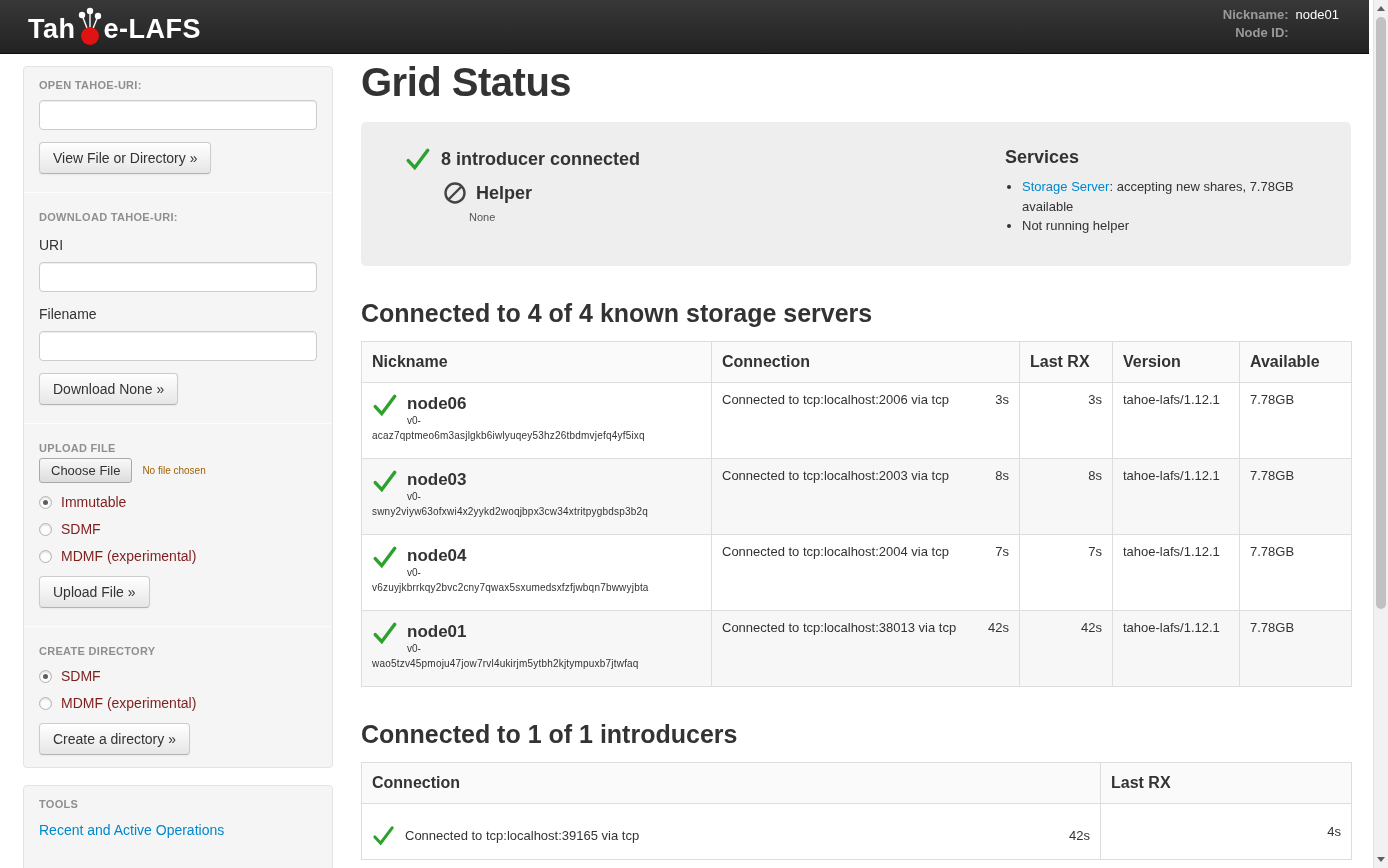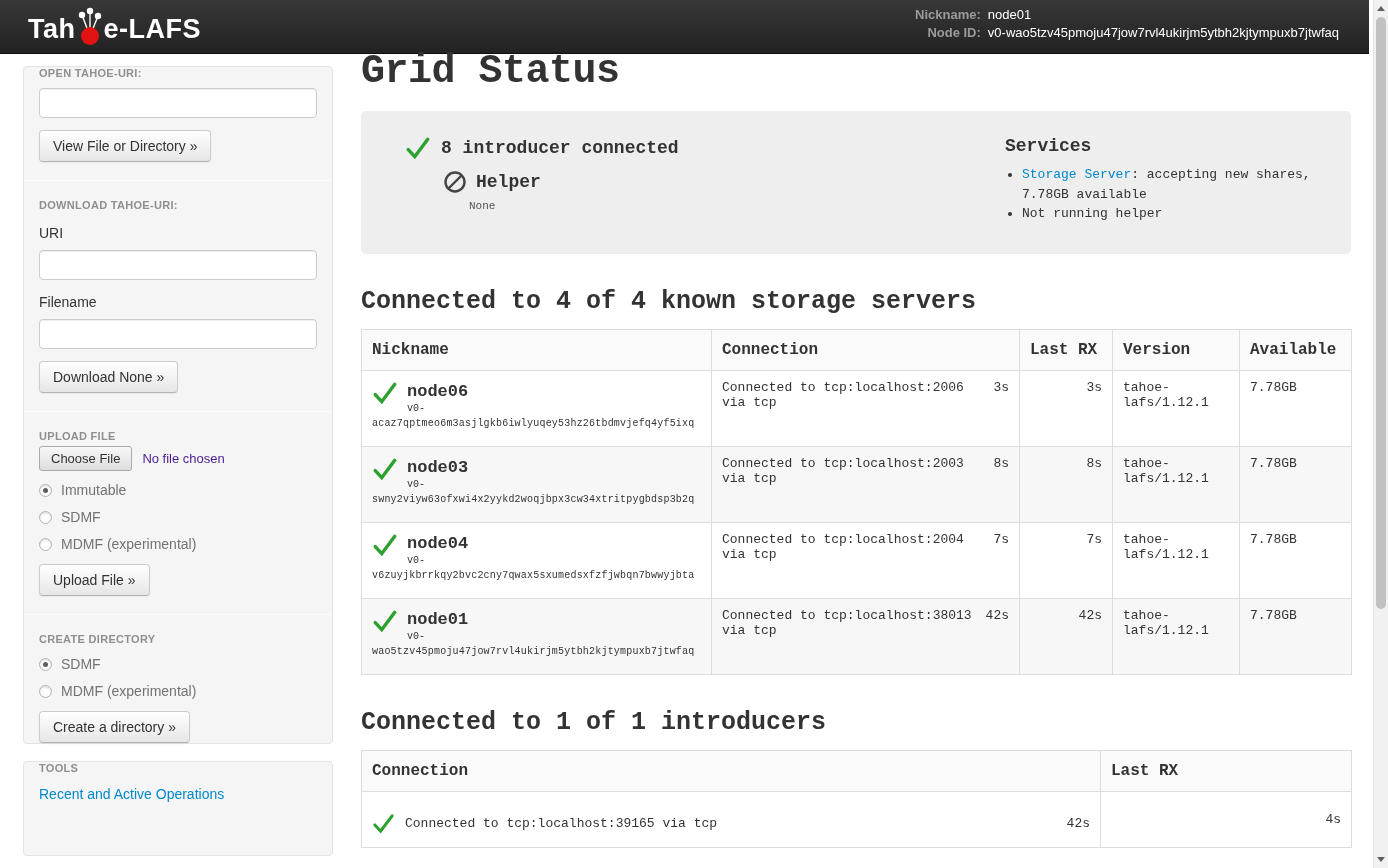--- a/index.html
+++ b/index.html
@@ -13,49 +13,49 @@
            letter-spacing:.5px; white-space:nowrap; }
   .brand svg { vertical-align:-9px; margin:0 1px; }
   .node-info { position:absolute; right:30px; top:7px; display:grid;
                grid-template-columns:auto auto; column-gap:7px; row-gap:3px; font-size:13px; }
   .node-label { color:#9a9a9a; font-weight:bold; text-align:right; }
   .node-value { color:#fff; }
 
   
   .sidebar { position:absolute; left:23px; top:66px; width:310px; }
   .panel { background:#f5f5f5; border:1px solid #e3e3e3; border-radius:4px;
-           padding:0 15px; }
+           padding:12px 15px; }
   .panel + .panel { margin-top:17px; }
   .panel.tools { min-height:95px; }
   .side-label { color:#8f8f8f; font-size:11px; font-weight:bold; letter-spacing:.3px; }
   .text-input { display:block; width:100%; height:30px; margin-top:9px; background:#fff;
                 border:1px solid #ccc; border-radius:4px; padding:4px 6px; font-size:13px;
                 box-shadow:inset 0 1px 1px rgba(0,0,0,.075); }
   .btn { display:inline-block; margin-top:12px; padding:7px 13px; font-size:14px; color:#333;
          background:linear-gradient(#ffffff,#e6e6e6); border:1px solid #ccc;
          border-bottom-color:#b3b3b3; border-radius:4px; cursor:pointer;
          box-shadow:inset 0 1px 0 rgba(255,255,255,.2), 0 1px 2px rgba(0,0,0,.05); }
   .divider { height:1px; background:#e1e1e1; border-bottom:1px solid #fcfcfc; margin:18px -15px; }
   .form-label { font-size:14px; color:#333; margin-top:14px; }
   .file-row { display:flex; align-items:center; gap:10px; margin-top:4px; }
   .file-btn { padding:4px 11px; font-size:13px; color:#333; border:1px solid #a9a9a9;
               border-radius:3px; background:linear-gradient(#f8f8f8,#dddddd); cursor:pointer; }
-  .file-text { font-size:13px; color:#4c1d95; }
+  .file-text { font-size:10px; color:#a16207; }
   .radio-row { display:flex; align-items:center; gap:9px; margin-top:11px;
-               font-size:14px; color:#737373; }
+               font-size:14px; color:#7f1d1d; }
   .radio { width:13px; height:13px; border-radius:50%; border:1px solid #b4b4b4;
            background:#fdfdfd; position:relative; flex:0 0 auto;
            box-shadow:inset 0 1px 2px rgba(0,0,0,.15); }
   .radio.checked:after { content:""; position:absolute; left:3px; top:3px; right:3px; bottom:3px;
                          background:#5e5e5e; border-radius:50%; }
   .side-link { display:inline-block; margin-top:12px; font-size:14px; color:#0088cc;
                text-decoration:none; cursor:pointer; }
 
   
-  .main { position:absolute; left:361px; top:43px; width:990px;font-family:Liberation Mono, monospace; }
+  .main { position:absolute; left:361px; top:54px; width:990px; }
   .page-title { font-size:40px; font-weight:bold; color:#333; margin:6px 0 17px;
                 letter-spacing:-.5px; }
   .status-box { background:#eee; border-radius:5px; padding:24px 28px 30px 44px;
                 display:flex; align-items:flex-start; }
   .status-left { flex:1; }
   .intro-row { display:flex; align-items:center; gap:10px; font-size:18px;
                font-weight:bold; color:#333; }
   .helper-row { margin:9px 0 0 38px; display:flex; align-items:center; gap:9px;
                 font-size:18px; font-weight:bold; color:#333; }
   .helper-none { margin:6px 0 0 64px; font-size:11px; color:#555; }
@@ -110,21 +110,20 @@
       <line x1="13" y1="29" x2="21" y2="9" stroke="#fff" stroke-width="1.4"></line>
       <circle cx="13" cy="29" r="9" fill="#e01212"></circle>
       <circle cx="5" cy="8" r="3.2" fill="#fff"></circle>
       <circle cx="13" cy="4" r="3.2" fill="#fff"></circle>
       <circle cx="21" cy="9" r="3.2" fill="#fff"></circle>
     </svg><span>e-LAFS</span></div>
   <div class="node-info">
     <span class="node-label">Nickname:</span>
     <span class="node-value">node01</span>
     <span class="node-label">Node ID:</span>
-    <span class="node-value">v0-wao5tzv45pmoju47jow7rvl4ukirjm5ytbh2kjtympuxb7jtwfaq</span>
   </div>
 </div>
 
 <div class="sidebar">
   <div class="panel">
 
     <div class="side-label">OPEN TAHOE-URI:</div>
     <input class="text-input" type="text" value="" style="">
     <div class="btn">View File or Directory »</div>
 

